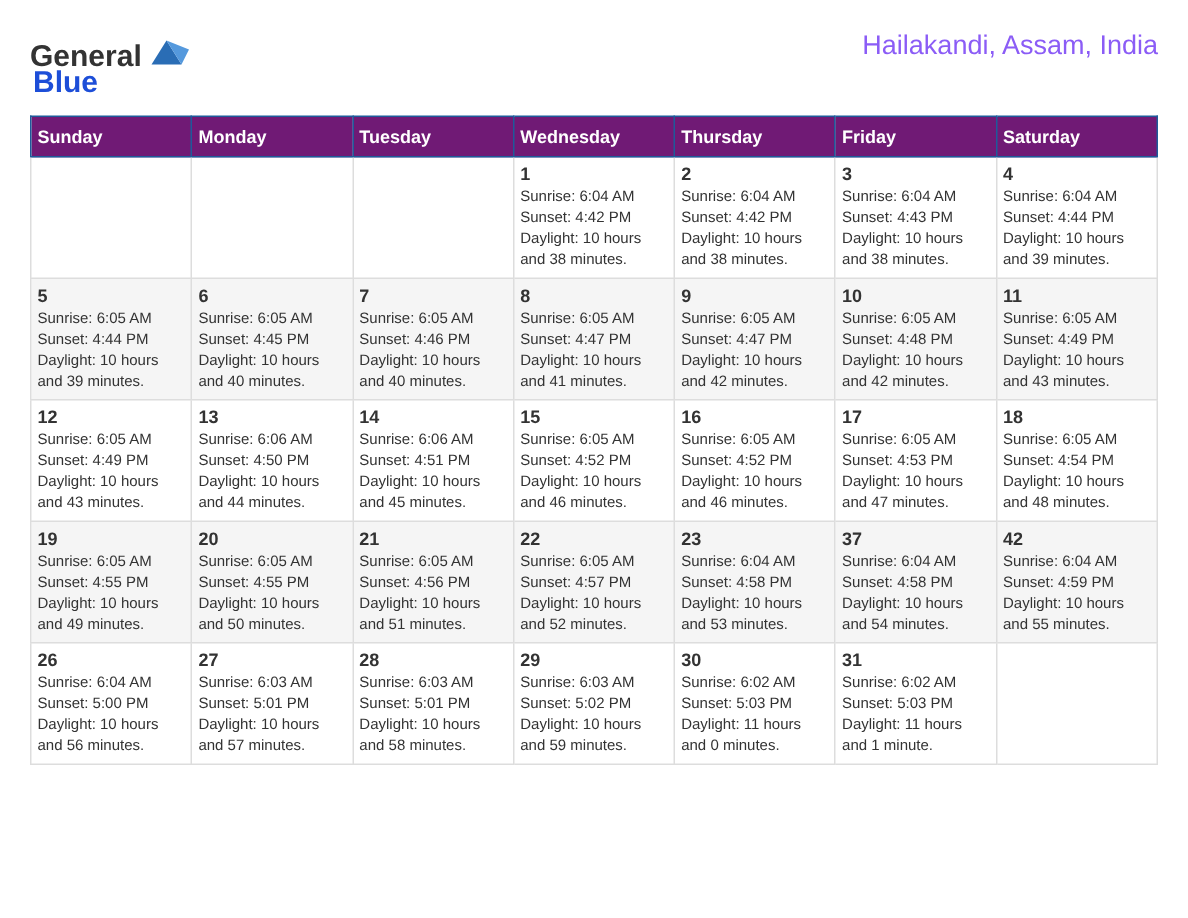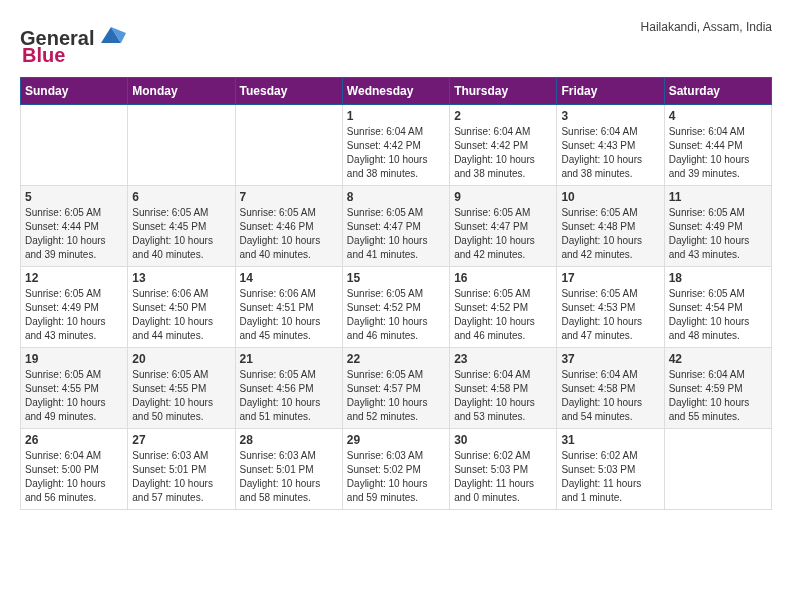--- a/index.html
+++ b/index.html
@@ -23,22 +23,22 @@
     }
     .title-block {
       text-align: right;
     }
     .month-title {
       font-size: 32px;
       font-weight: bold;
       color: #333;
     }
     .location {
-      font-size: 12px;
-      color: #404040;
+      font-size: 18px;
+      color: #8b5cf6;
     }
     .calendar {
       width: 100%;
       border-collapse: collapse;
       border: 1px solid #ccc;
     }
     .calendar th {
       background-color: #701a75;
       color: #fff;
       font-size: 12px;
@@ -90,21 +90,21 @@
 
 <div class="header">
   <div class="logo-wrapper">
     <div class="logo-line">
       <span style="font-size:20px;font-weight:bold;color:#333;">General</span>
       <svg class="logo-icon" viewBox="0 0 30 24" xmlns="http://www.w3.org/2000/svg">
         <polygon points="5,20 15,4 25,20" fill="#2a6db5"></polygon>
         <polygon points="15,4 25,20 30,10" fill="#5599dd"></polygon>
       </svg>
     </div>
-    <span style="font-size:20px;font-weight:bold;color:#be185d;margin-top:-6px;margin-left:2px;">Blue</span>
+    <span style="font-size:20px;font-weight:bold;color:#1d4ed8;margin-top:-6px;margin-left:2px;">Blue</span>
   </div>
   <div class="title-block">
     <div class="location">Hailakandi, Assam, India</div>
   </div>
 </div>
 
 <table class="calendar">
   <thead>
     <tr>
     <th>Sunday</th>

